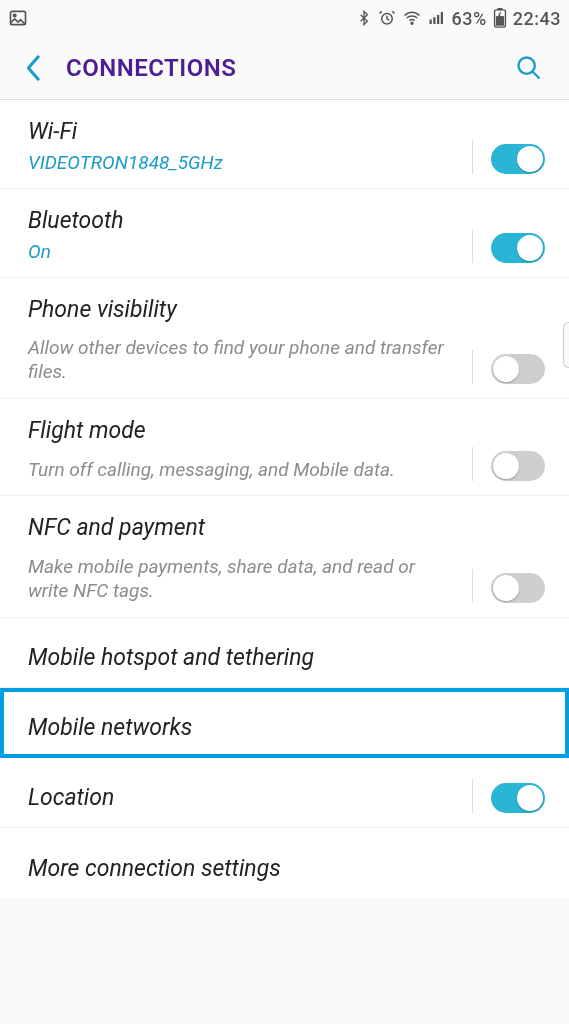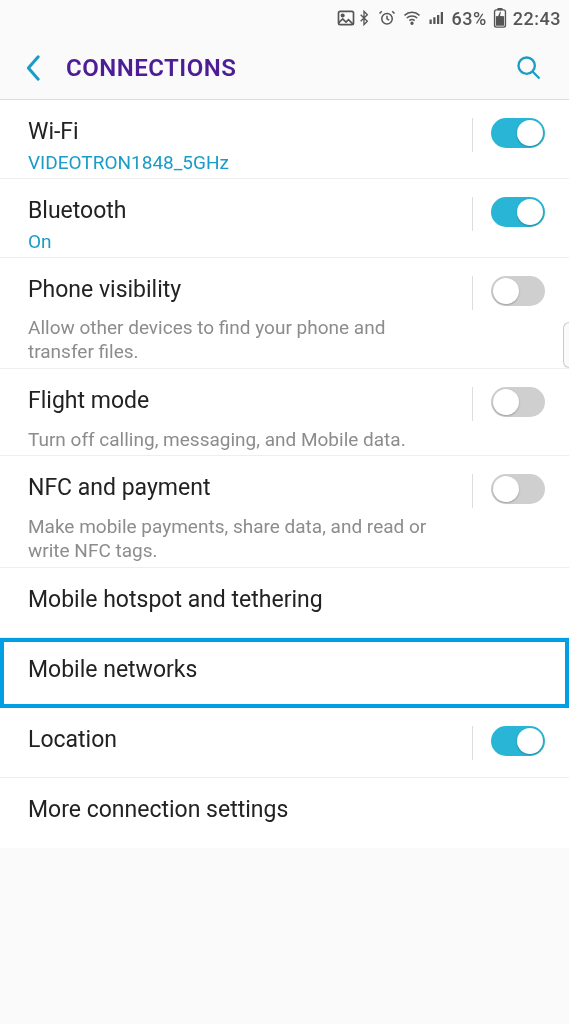--- a/index.html
+++ b/index.html
@@ -8,21 +8,21 @@
     font-family: -apple-system, BlinkMacSystemFont, "Segoe UI", Roboto, Arial, sans-serif;
     background: #fafafa;
     color: #212121;
   }
 
   
   .status-bar {
     height: 36px;
     display: flex;
     align-items: center;
-    justify-content: flex-end;
+    justify-content: space-between;
     padding: 16px 8px;
     font-size: 18px;
     color: #555;
     background: #fafafa;
   }
   .status-left, .status-right { display: flex; align-items: center; gap: 4px; }
   .status-right { gap: 6px; font-weight: 500; letter-spacing: 0.5px; }
   .sb-ico { display: inline-flex; }
 
   
@@ -42,25 +42,26 @@
     letter-spacing: 0.5px;
     color: #4c1d95;
     padding-left: 8px;
   }
   .search-btn { width: 48px; height: 48px; display:flex; align-items:center; justify-content:center; }
 
   
   .list { background: #fff; }
   .row {
     display: flex;
-    align-items: flex-start;
-    padding: 18px 24px 4px 28px;
+    align-items: flex-end;
+    padding: 18px 24px 14px 28px;
     border-bottom: 1px solid #eee;
     min-height: 70px;
     position: relative;
+    font-style: italic;
   }
   .row-text { flex: 1; padding-right: 12px; }
   .row-title { font-size: 23px; color: #222; line-height: 1.25; }
   .row-sub-accent { font-size: 19px; color: #1a9cc7; margin-top: 4px; }
   .row-sub-muted { font-size: 19px; color: #8c8c8c; margin-top: 12px; line-height: 1.25; }
   .divider-v { width: 1px; height: 34px; background: #ddd; margin: 0 18px 0 6px; }
 
   
   .toggle { width: 54px; height: 30px; border-radius: 15px; position: relative; flex-shrink: 0; }
   .toggle.on  { background: #29b6d6; }

